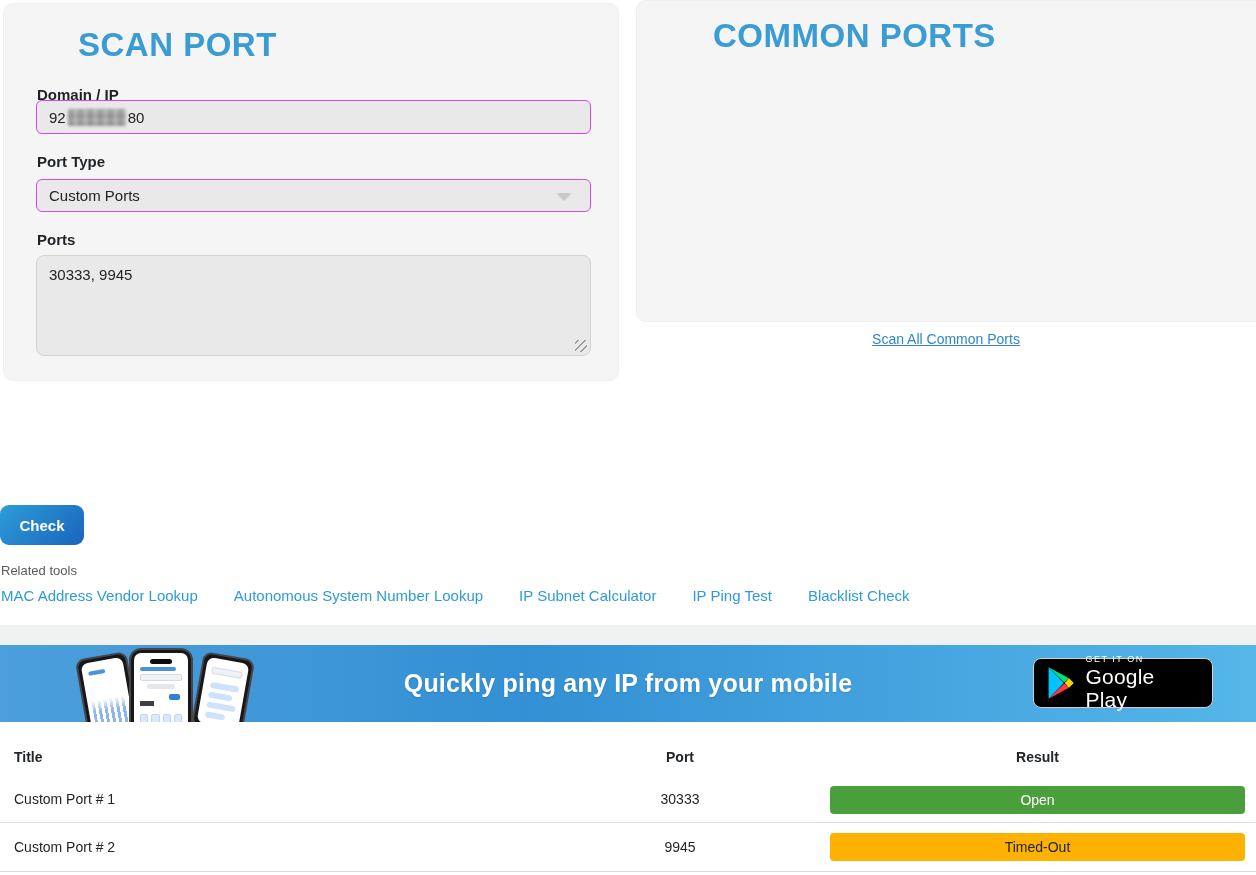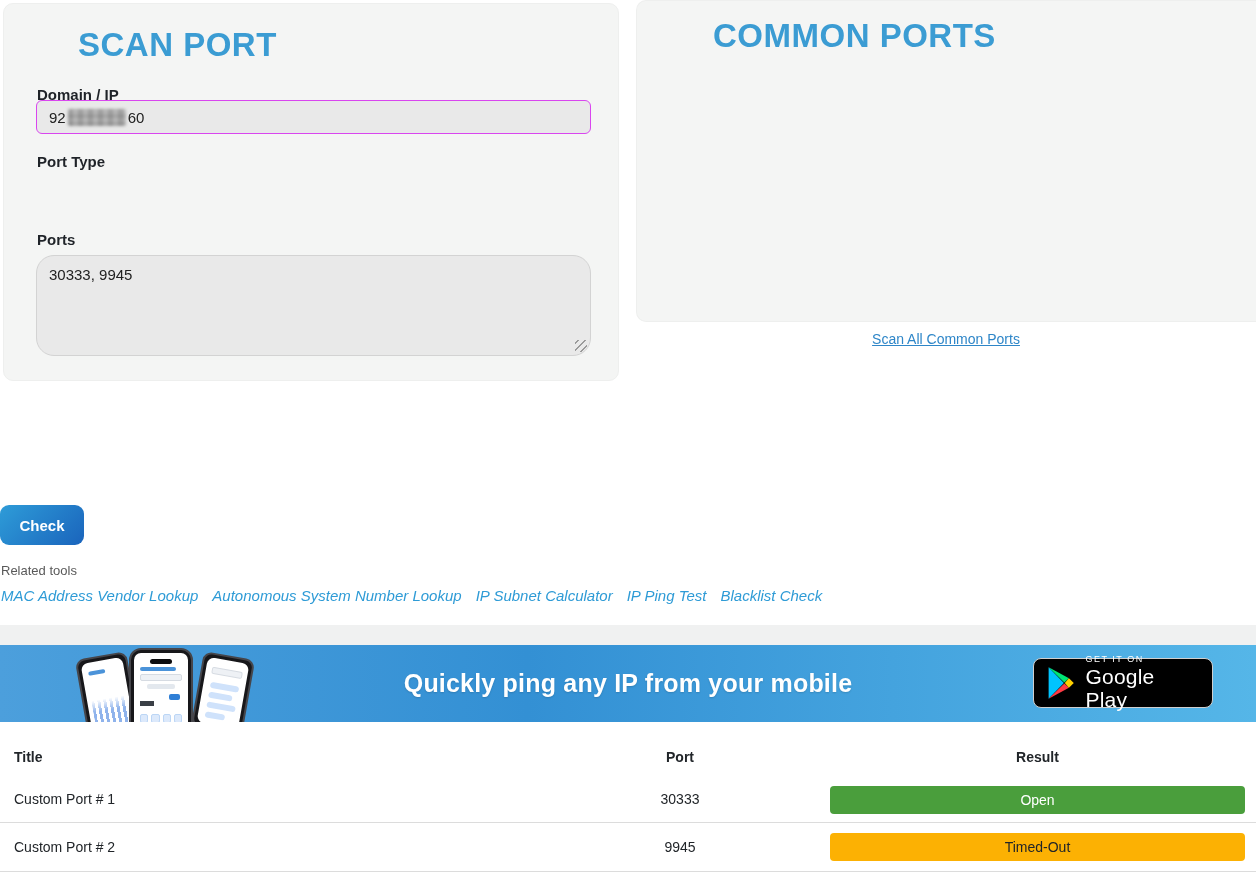--- a/index.html
+++ b/index.html
@@ -33,42 +33,42 @@
       repeating-linear-gradient(90deg,#bfbfbf 0 5px,#d9d9d9 5px 10px);
     background-blend-mode:multiply; filter:blur(1.5px); border-radius:2px;
   }
   .sel-arrow {
     position:absolute; right:18px; top:13px; width:0; height:0;
     border-left:8px solid transparent; border-right:8px solid transparent;
     border-top:8px solid #c9c9c9; border-radius:3px;
   }
   .textareabox {
     position:absolute; left:32px; top:251px; width:555px; height:101px;
-    background:#e9e9e9; border:1px solid #d3d3d3; border-radius:18px;
+    background:#e9e9e9; border:1px solid #d3d3d3; border-radius:8px;
     font-size:15px; color:#222; padding:9px 12px; line-height:1.3;
   }
   .resize-handle {
     position:absolute; right:3px; bottom:3px; width:12px; height:12px;
     background:repeating-linear-gradient(135deg, transparent 0 2px, #9a9a9a 2px 3px, transparent 3px 5px);
   }
 
   .scan-all {
     position:absolute; left:636px; top:331px; width:620px; text-align:center;
     font-size:14px; color:#2e86c8; text-decoration:underline; cursor:pointer;
   }
 
   
   .check-btn {
     position:absolute; left:0; top:505px; width:84px; height:40px;
     border:none; border-radius:9px; color:#fff; font-size:15px; font-weight:600;
     font-family:"Liberation Sans",sans-serif; cursor:pointer;
     background:linear-gradient(135deg,#2e9cd8 0%,#1a64bc 100%);
   }
   .related-heading { position:absolute; left:1px; top:563px; font-size:13px; color:#595959; }
-  .related-links { position:absolute; left:1px; top:587px; display:flex; gap:14px;font-style:italic; }
+  .related-links { position:absolute; left:1px; top:587px; display:flex; gap:36px; }
   .related-links a { font-size:15px; color:#2e9bd6; text-decoration:none; cursor:pointer; white-space:nowrap; }
 
   
   .gray-strip { position:absolute; left:0; top:625px; width:1256px; height:20px; background:#f0f1f1; }
   .banner {
     position:absolute; left:0; top:645px; width:1256px; height:77px; overflow:hidden;
     background:linear-gradient(90deg,#4c9fdc 0%,#3390d4 42%,#55b6e8 100%);
   }
   .banner-text {
     position:absolute; left:0; right:0; top:24px; text-align:center;
@@ -135,23 +135,27 @@
 <body>
 
 <div class="stage">
 
   <section class="panel panel-left">
     <h1 class="sec-title">SCAN PORT</h1>
     <div class="field-label lbl-domain">Domain / IP</div>
     <div class="inputbox in-domain">
       <span>92</span>
         <span class="redacted"></span>
-        <span>60</span>
+        <span>80</span>
     </div>
     <div class="field-label lbl-porttype">Port Type</div>
+    <div class="inputbox in-select">
+      <span>Custom Ports</span>
+      <span class="sel-arrow"></span>
+    </div>
     <div class="field-label lbl-ports">Ports</div>
     <div class="textareabox">
       <span>30333, 9945</span>
       <i class="resize-handle"></i>
     </div>
   </section>
 
   <section class="panel panel-right">
     <h1 class="sec-title">COMMON PORTS</h1>
 

